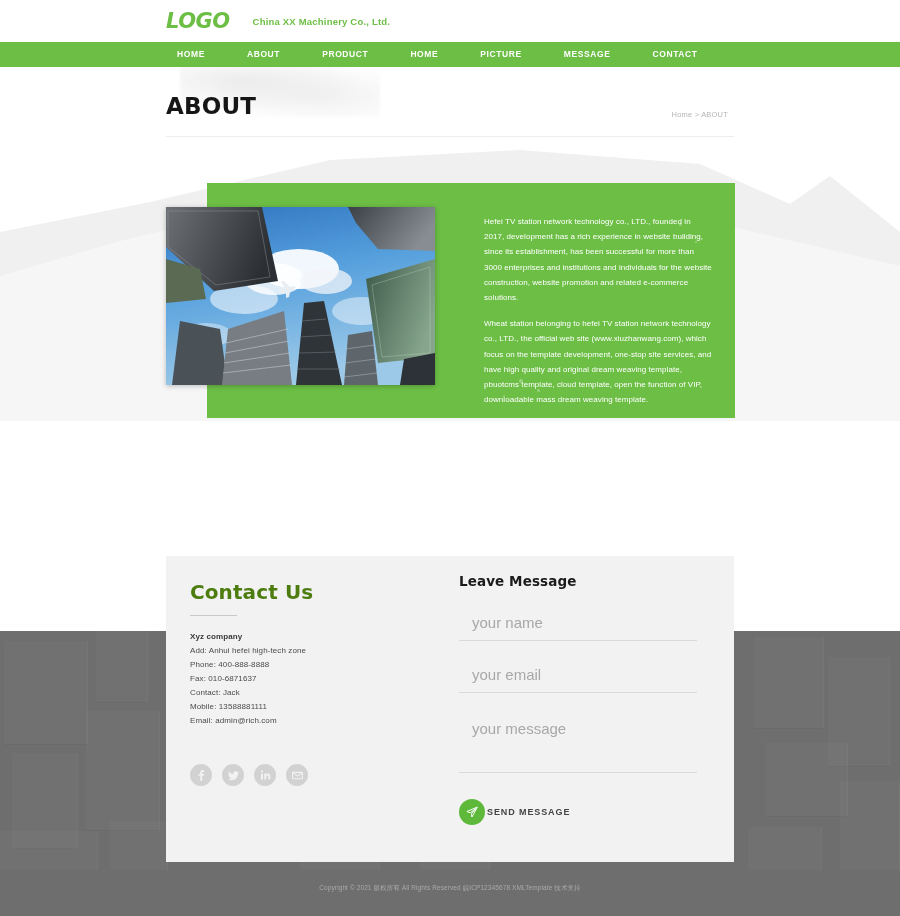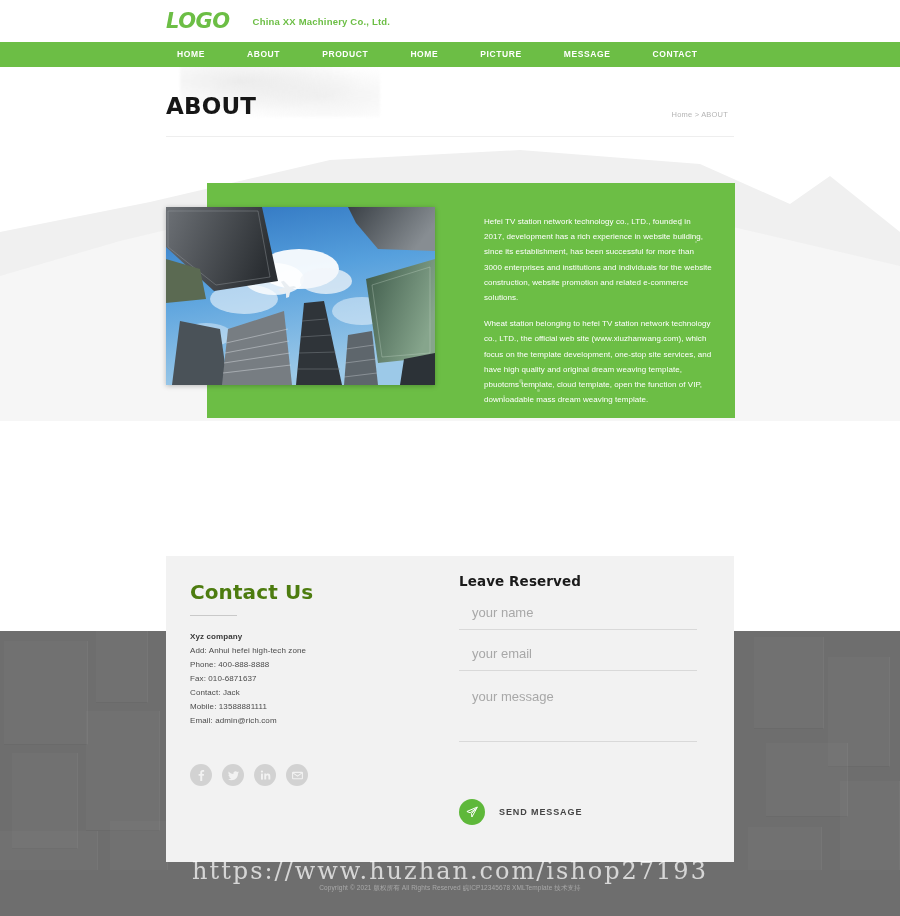--- a/index.html
+++ b/index.html
@@ -203,35 +203,35 @@
   .form-wrap {
     position: absolute; left: 293px; top: 17px;
     width: 245px;
   }
   .form-title {
     font-family: "DejaVu Sans", sans-serif;
     font-size: 13.5px; font-weight: bold;
     color: #1b1b1b; letter-spacing: 0.1px;
   }
   .field {
-    margin-top: 12px;
+    margin-top: 21px;
     width: 238px;
     border: 0; outline: none;
     background: transparent;
     border-bottom: 1px solid #d9d9d9;
     font-family: "Liberation Sans", sans-serif;
-    font-size: 13px;
+    font-size: 15px;
     color: #555;
     padding: 4px 0 9px 13px;
   }
   .field::placeholder { color: #a8a8a8; }
   textarea.field { resize: none; height: 59px; padding-top: 6px; }
   .send-row {
     position: absolute; left: 293px; top: 243px;
-    display: flex; align-items: center; gap: 14px;
+    display: flex; align-items: center; gap: 2px;
     cursor: pointer;
   }
   .send-circle {
     width: 26px; height: 26px; border-radius: 50%;
     background: #5EB83A;
     display: flex; align-items: center; justify-content: center;
   }
   .send-label {
     font-size: 9px; font-weight: bold;
     color: #444; letter-spacing: 0.9px;
@@ -436,36 +436,35 @@
       </div>
       <div class="social">
         <svg width="13" height="13" viewBox="0 0 13 13">
             <rect x="1.6" y="3.4" width="9.8" height="6.4" rx=".6" fill="none" stroke="#f2f2f2" stroke-width="1.1"></rect>
             <path d="M1.9 3.9 6.5 7.1l4.6-3.2" fill="none" stroke="#f2f2f2" stroke-width="1.1" stroke-linecap="round" stroke-linejoin="round"></path>
           </svg>
       </div>
     </div>
 
     <div class="form-wrap">
-      <div class="form-title">Leave Reserved</div>
+      <div class="form-title">Leave Message</div>
       <input class="field" type="text" placeholder="your name" style="">
       <input class="field" type="text" placeholder="your email" style="">
       <textarea class="field" placeholder="your message" style=""></textarea>
     </div>
 
     <div class="send-row">
       <div class="send-circle">
         <svg width="14" height="14" viewBox="0 0 14 14">
           <path d="M12.4 2 1.9 6.5l3.3 1.3 5.7-4.2-4.4 4.9.4 3.5z" fill="none" stroke="#ffffff" stroke-width="1" stroke-linejoin="round"></path>
         </svg>
       </div>
       <div class="send-label">SEND MESSAGE</div>
     </div>
 
   </div>
 
   <div class="footer">
     <div class="footer-copy">Copyright © 2021 版权所有 All Rights Reserved  皖ICP12345678  XMLTemplate  技术支持</div>
   </div>
 
-  <div class="watermark">https://www.huzhan.com/ishop27193</div>
 
 </div>
 
 </body></html>

